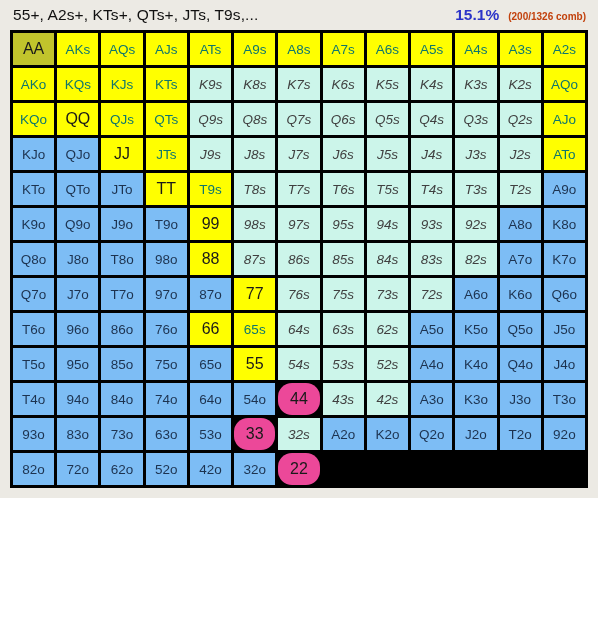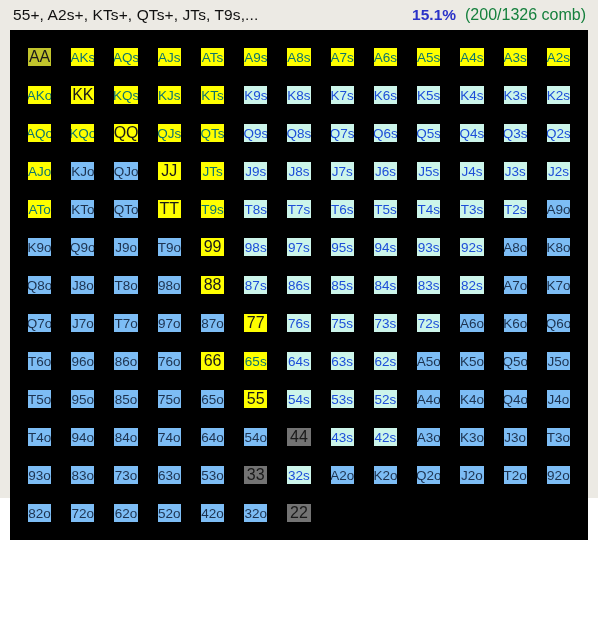--- a/index.html
+++ b/index.html
@@ -45,61 +45,62 @@
     align-items: baseline;
     gap: 9px;
     white-space: nowrap;
   }
   #stats .pct {
     font-size: 15.5px;
     color: #2b33c8;
     font-weight: bold;
   }
   #stats .combos {
-    font-size: 16px;
-    color: #15803d;
+    font-size: 10px;
+    color: #c2410c;
+    font-weight: bold;
   }
 
   
   #grid-wrap {
     flex: 1;
     padding: 0 10px 10px 10px;
     box-sizing: border-box;
   }
   #grid {
     width: 100%;
     height: 100%;
     background: #000000;
     display: grid;
     grid-template-columns: repeat(13, 1fr);
     grid-template-rows: repeat(13, 1fr);
-    gap: 20px;
-    padding: 18px;
+    gap: 3px;
+    padding: 3px;
     box-sizing: border-box;
   }
   .cell {
     display: flex;
     align-items: center;
     justify-content: center;
     font-size: 13.5px;
     color: #22313f;
     box-sizing: border-box;
     overflow: hidden;
     user-select: none;
   }
   .cell.pair {
     font-size: 16px;
     color: #1a1a1a;
   }
   
   .st-sel      { background: #ffff00; color: #0f766e; }
   .st-selhl    { background: #c1c42c; color: #1d1d10; }
-  .st-suited   { background: #ccf5ea; color: #1d4ed8; }
+  .st-suited   { background: #ccf5ea; color: #404040; font-style: italic; }
   .st-offsuit  { background: #7dbdf5; color: #1d3350; }
-  .st-empty    { background: #737373; color: #1a1a1a; }
+  .st-empty    { background: #ec4899; color: #1a1a1a; border-radius: 14px; }
 </style>
 </head>
 <body>
 
 <div id="app">
 
   <div id="header">
     <div id="range-text">55+, A2s+, KTs+, QTs+, JTs, T9s,...</div>
     <div id="stats">
       <span class="pct">15.1%</span>
@@ -116,21 +117,20 @@
         <div class="cell st-sel">ATs</div>
         <div class="cell st-sel">A9s</div>
         <div class="cell st-sel">A8s</div>
         <div class="cell st-sel">A7s</div>
         <div class="cell st-sel">A6s</div>
         <div class="cell st-sel">A5s</div>
         <div class="cell st-sel">A4s</div>
         <div class="cell st-sel">A3s</div>
         <div class="cell st-sel">A2s</div>
         <div class="cell st-sel">AKo</div>
-        <div class="cell st-sel pair">KK</div>
         <div class="cell st-sel">KQs</div>
         <div class="cell st-sel">KJs</div>
         <div class="cell st-sel">KTs</div>
         <div class="cell st-suited">K9s</div>
         <div class="cell st-suited">K8s</div>
         <div class="cell st-suited">K7s</div>
         <div class="cell st-suited">K6s</div>
         <div class="cell st-suited">K5s</div>
         <div class="cell st-suited">K4s</div>
         <div class="cell st-suited">K3s</div>
@@ -157,20 +157,21 @@
         <div class="cell st-suited">J8s</div>
         <div class="cell st-suited">J7s</div>
         <div class="cell st-suited">J6s</div>
         <div class="cell st-suited">J5s</div>
         <div class="cell st-suited">J4s</div>
         <div class="cell st-suited">J3s</div>
         <div class="cell st-suited">J2s</div>
         <div class="cell st-sel">ATo</div>
         <div class="cell st-offsuit">KTo</div>
         <div class="cell st-offsuit">QTo</div>
+        <div class="cell st-offsuit">JTo</div>
         <div class="cell st-sel pair">TT</div>
         <div class="cell st-sel">T9s</div>
         <div class="cell st-suited">T8s</div>
         <div class="cell st-suited">T7s</div>
         <div class="cell st-suited">T6s</div>
         <div class="cell st-suited">T5s</div>
         <div class="cell st-suited">T4s</div>
         <div class="cell st-suited">T3s</div>
         <div class="cell st-suited">T2s</div>
         <div class="cell st-offsuit">A9o</div>

